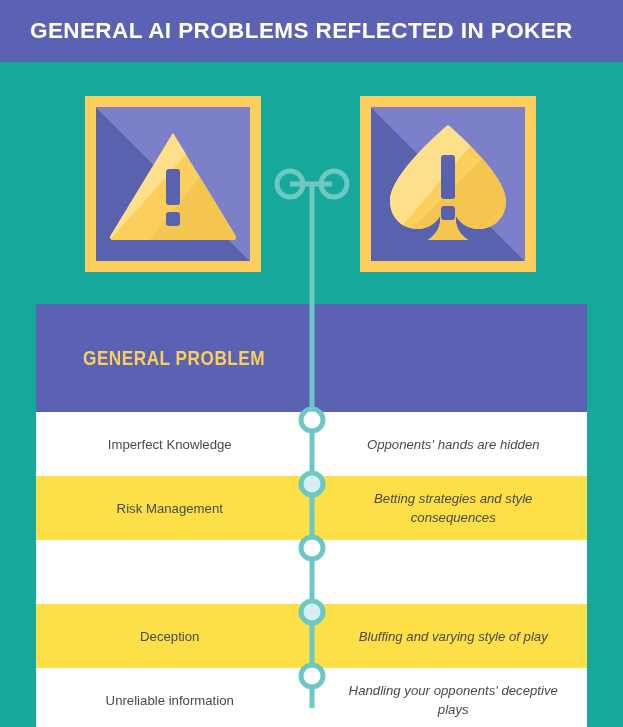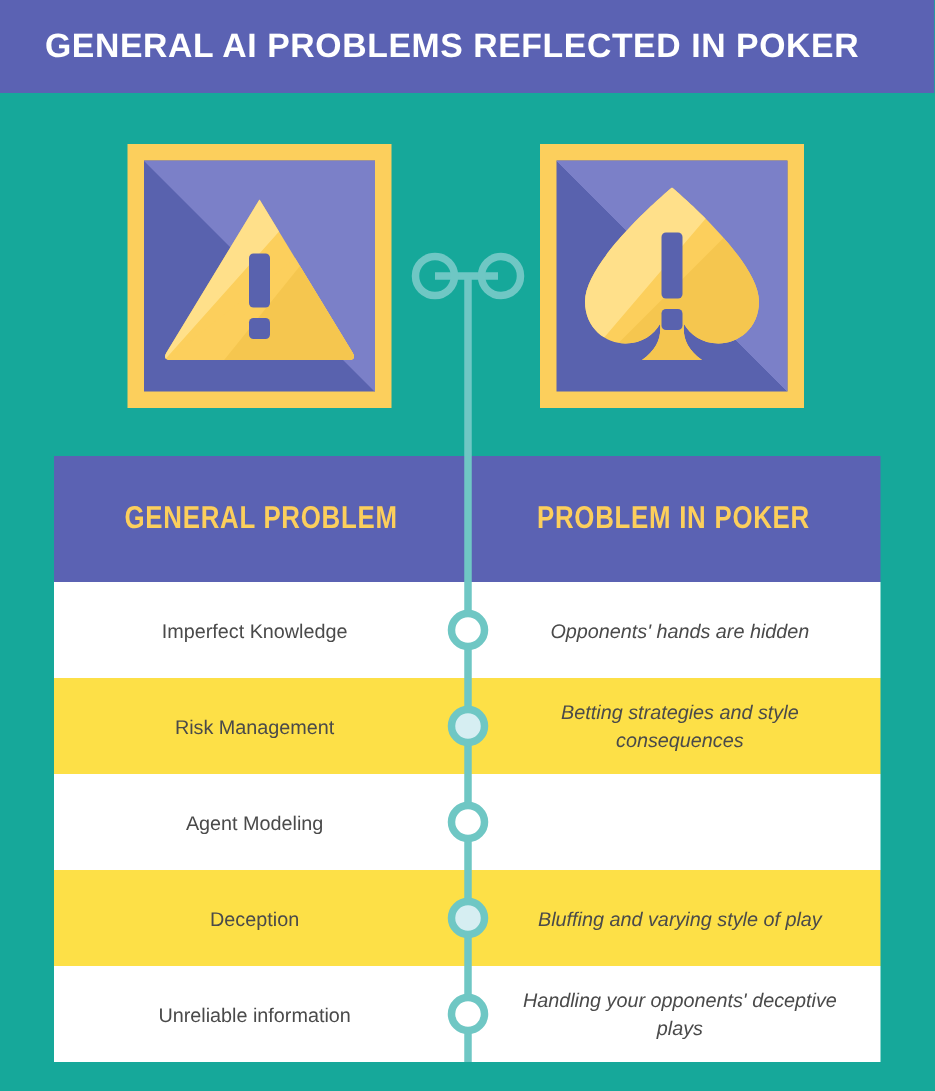--- a/index.html
+++ b/index.html
@@ -92,21 +92,21 @@
   
   .table {
     position: absolute;
     left: 36px;
     top: 304px;
     width: 551px;
     height: 404px;
   }
   .thead {
     display: flex;
-    height: 84px;
+    height: 108px;
     background: #5b62b3;
   }
   .th {
     flex: 0 0 50%;
     display: flex;
     align-items: center;
     justify-content: center;
     box-sizing: border-box;
   }
   .th-text {
@@ -217,23 +217,20 @@
     <circle cx="334" cy="122" r="13" fill="none" stroke="#6fc7c4" stroke-width="5"></circle>
   </svg>
 </div>
 
 <div class="table">
 
   <div class="thead">
     <div class="th">
       <span class="th-text">GENERAL PROBLEM</span>
     </div>
-    <div class="th">
-      <span class="th-text">PROBLEM IN POKER</span>
-    </div>
   </div>
 
   <div class="tbody">
 
     <div class="trow">
       <div class="tcell left">
         <span class="tcell-text">Imperfect Knowledge</span>
       </div>
       <div class="tcell right">
         <span class="tcell-text">Opponents' hands are hidden</span>
@@ -243,23 +240,20 @@
     <div class="trow alt">
       <div class="tcell left">
         <span class="tcell-text">Risk Management</span>
       </div>
       <div class="tcell right">
         <span class="tcell-text">Betting strategies and style consequences</span>
       </div>
     </div>
 
     <div class="trow">
-      <div class="tcell left">
-        <span class="tcell-text">Agent Modeling</span>
-      </div>
     </div>
 
     <div class="trow alt">
       <div class="tcell left">
         <span class="tcell-text">Deception</span>
       </div>
       <div class="tcell right">
         <span class="tcell-text">Bluffing and varying style of play</span>
       </div>
     </div>

